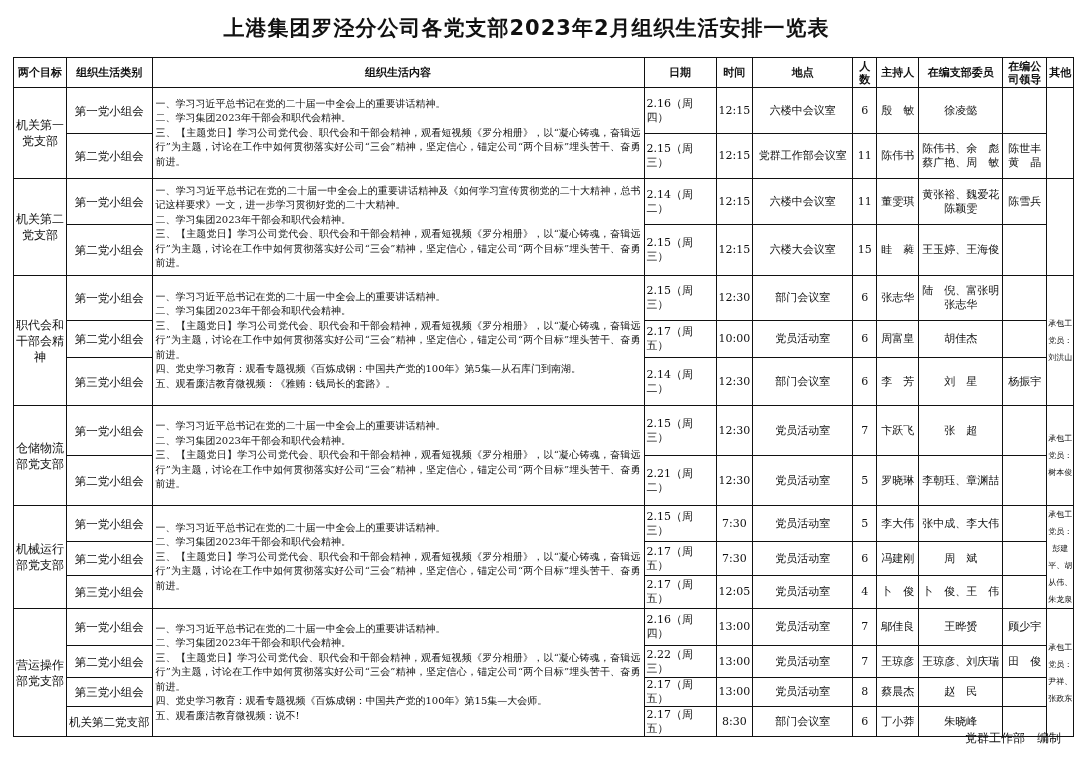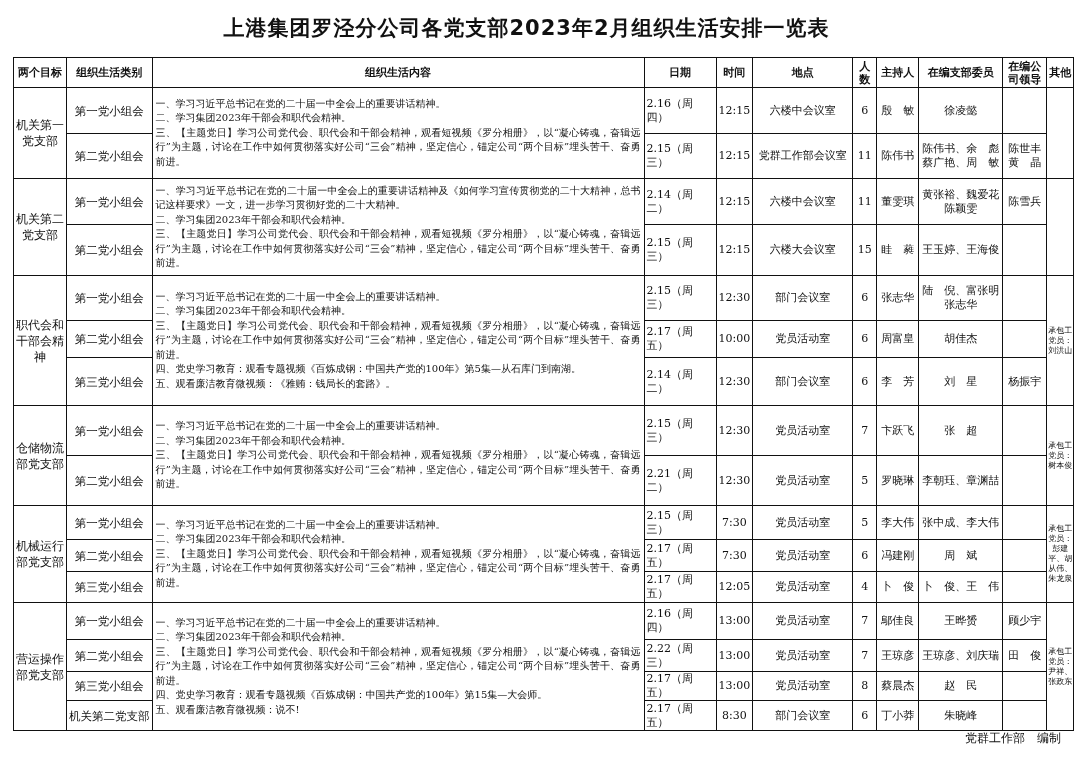--- a/index.html
+++ b/index.html
@@ -5,21 +5,21 @@
   html,body{margin:0;padding:0;background:#fff;}
   body{width:1083px;height:758px;position:relative;overflow:hidden;font-family:"DejaVu Serif","Liberation Serif",serif;color:#111;}
   .title{position:absolute;left:0;top:14px;width:1053px;text-align:center;font-family:"DejaVu Sans","Liberation Sans",sans-serif;font-weight:bold;font-size:21px;letter-spacing:1px;}
   table{position:absolute;left:13px;top:57px;border-collapse:collapse;table-layout:fixed;}
   td,th{border:1.2px solid #111;padding:0 2px;font-size:11px;line-height:14px;vertical-align:middle;overflow:hidden;}
   th{font-family:"DejaVu Sans","Liberation Sans",sans-serif;font-weight:bold;font-size:11px;text-align:center;line-height:13px;}
   .c{text-align:center;}
   .dept{font-size:12px;line-height:16px;text-align:center;}
   .grp{font-size:11.5px;text-align:center;white-space:nowrap;}
   .content{font-size:10px;line-height:14.5px;text-align:justify;padding:1px 3px;white-space:pre-line;}
-  .other{font-size:8px;line-height:10px;text-align:center;padding:0 1px;white-space:pre-line;}
+  .other{font-size:8px;line-height:17px;text-align:center;padding:0 1px;white-space:pre-line;}
   .sm{font-size:11px;line-height:14px;margin-left:40px;}
   .footer{position:absolute;right:22px;top:730px;font-size:12px;}
 </style>
 </head>
 <body>
 
 <div class="title">上港集团罗泾分公司各党支部2023年2月组织生活安排一览表</div>
 
 <table>
   <colgroup>

